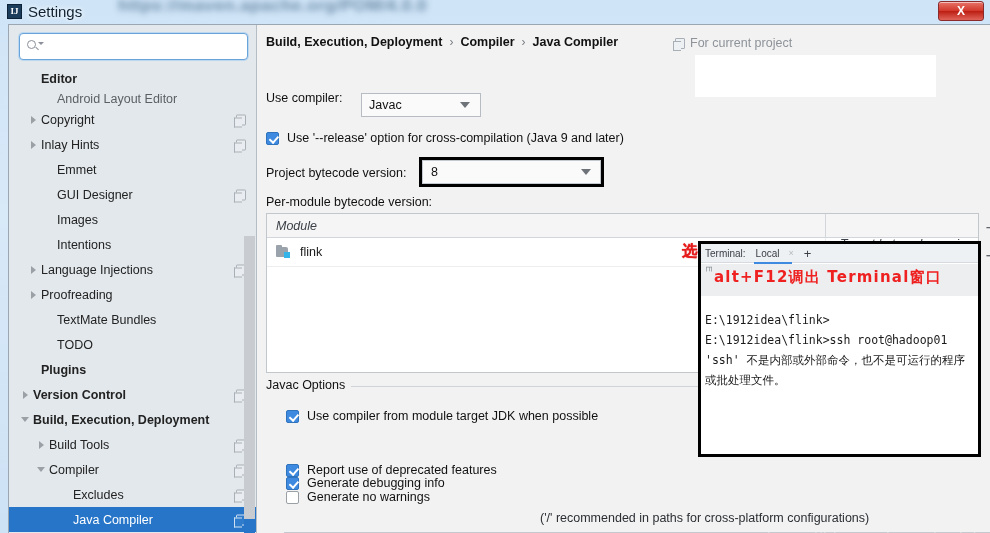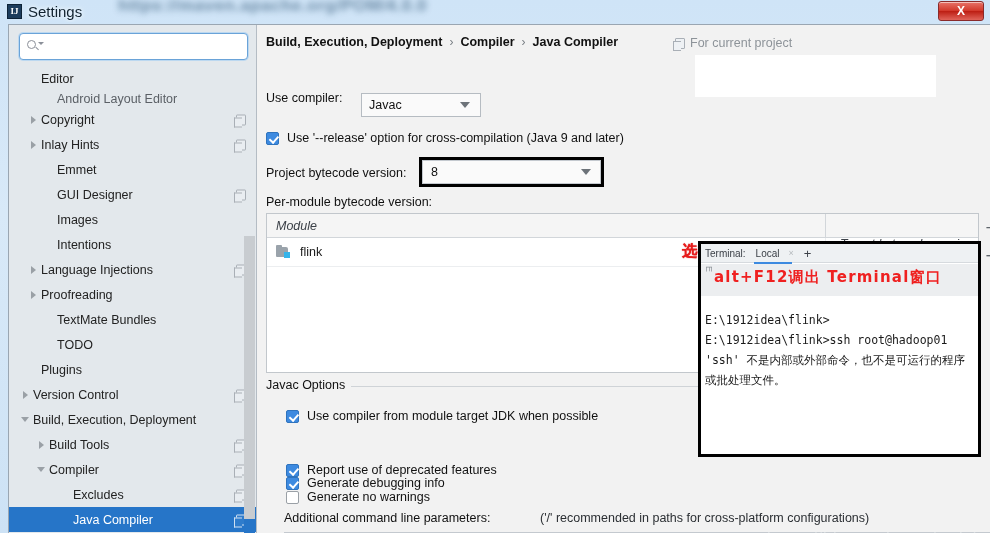--- a/index.html
+++ b/index.html
@@ -127,21 +127,21 @@
     content:""; width:0;height:0;
     border-left:5px solid #9aa0a6;
     border-top:4px solid transparent; border-bottom:4px solid transparent;
   }
   .arrow.down::before {
     content:""; width:0;height:0;
     border-top:5px solid #9aa0a6;
     border-left:4px solid transparent; border-right:4px solid transparent;
   }
   .tree-label { font-size:12.5px; color:#222; }
-  .tree-label.bold { font-weight:normal; }
+  .tree-label.bold { font-weight:bold; }
   .tree-label.faded { color:#5b6066; }
   .copy-ic {
     position:absolute; right:10px; top:50%; transform:translateY(-50%);
     width:10px; height:11px;
     border:1px solid #a9afb6; border-radius:1px;
     background:#e9edf1;
   }
   .copy-ic::before {
     content:""; position:absolute; left:-3px; top:2px;
     width:7px;height:8px;border:1px solid #a9afb6;border-right:0;
@@ -579,21 +579,20 @@
       </div>
       <div class="cb-row" id="opt3">
         <span class="cb checked"></span>
         <span>Report use of deprecated features</span>
       </div>
       <div class="cb-row" id="opt4">
         <span class="cb"></span>
         <span>Generate no warnings</span>
       </div>
 
-      <div class="lbl" id="addparams-lbl">Additional command line parameters:</div>
       <div class="lbl" id="addparams-hint">('/' recommended in paths for cross-platform configurations)</div>
       <div id="addparams-input">
         
       </div>
 
       <div id="watermark">https://blog.csdn.net/weixin_44744941</div>
     </div>
   </div>
 
   <div id="terminal">

